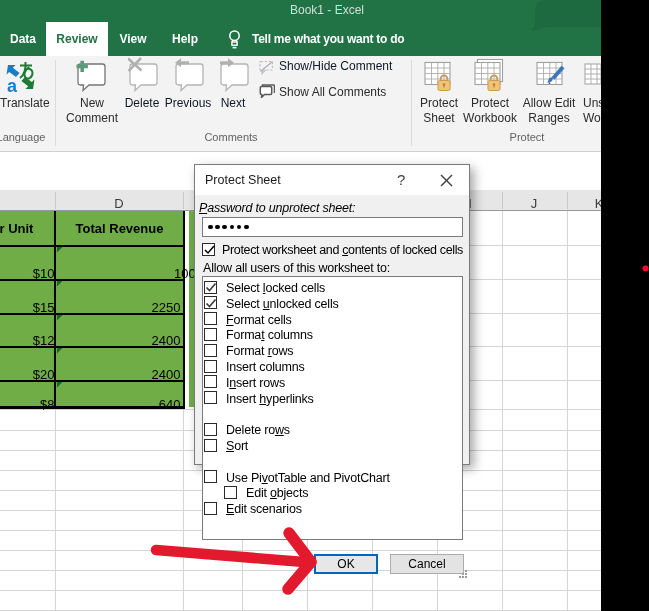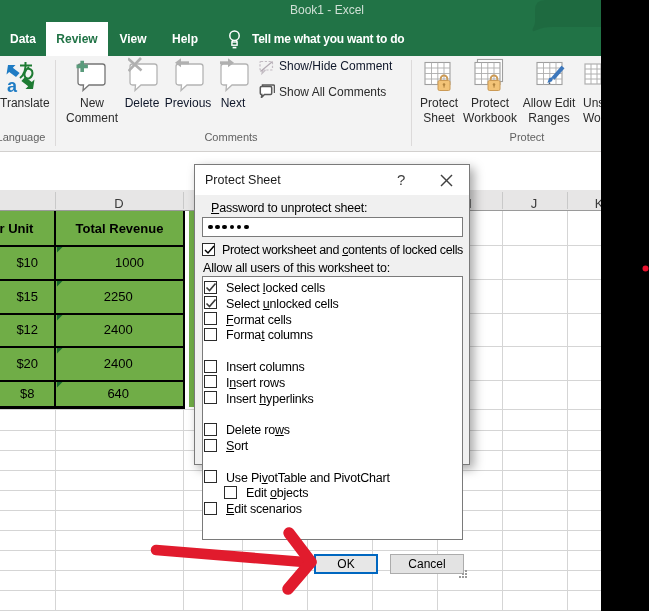--- a/index.html
+++ b/index.html
@@ -26,21 +26,21 @@
   #sheet { left:0; top:152px; width:601px; height:459px; background:#fff; }
   #colheads { left:0; top:190px; width:601px; height:21px; background:#e7e6e6; border-bottom:1px solid #9a9a9a; }
   .colhead { top:195.5px; font-size:13px; color:#3c3c3c; text-align:center; width:40px; }
   .chsep { top:193px; height:17px; width:1px; background:#c9c9c9; }
   .vline { width:1px; background:#d5d5d5; }
   .hline { height:1px; background:#d5d5d5; }
 
   
   .gcell { background:#70ad47; }
   .tb { background:#000; }
-  .cellnum { font-size:13px; color:#000; text-align:center; }
+  .cellnum { font-size:13px; color:#000; text-align:right;margin-top:11px; }
   .tri { width:6px; height:6px; background:#19692c; clip-path:polygon(0 0, 100% 0, 0 100%); }
 
   
   #dialog { left:194px; top:164px; width:276px; height:301px; background:#f0f0f0; border:1px solid #7a7a7a; box-shadow:4px 4px 10px rgba(0,0,0,0.35); }
   #dlg-title { left:0; top:0; width:274px; height:30px; background:#fff; }
   #dlg-title span { position:absolute; left:10px; top:8px; font-size:12.5px; color:#1a1a1a; }
   .dlg-label { font-size:12.5px; letter-spacing:-0.2px; color:#000; }
   #pwbox { left:7px; top:52px; width:261px; height:20px; background:#fff; border:1px solid #7a7a7a; }
   .cb { width:13px; height:13px; background:#fff; border:1.2px solid #2b2b2b; }
   #listbox { left:7px; top:111px; width:261px; height:264px; background:#fff; border:1px solid #7a7a7a; }
@@ -236,21 +236,21 @@
 
   <div class="abs" id="dialog">
     <div class="abs" id="dlg-title">
       <span>Protect Sheet</span>
     </div>
     <div class="abs" style="left:202px; top:6px; font-size:15px; color:#404040;">?</div>
     <svg class="abs" style="left:245px; top:9px;" width="13" height="13" viewBox="0 0 13 13">
       <line x1="1" y1="1" x2="12" y2="12" stroke="#404040" stroke-width="1.4"></line>
       <line x1="12" y1="1" x2="1" y2="12" stroke="#404040" stroke-width="1.4"></line>
     </svg>
-    <div class="abs dlg-label" style="left:16px; top:36px;"><u>P</u>assword to unprotect sheet:</div>
+    <div class="abs dlg-label" style="left:4px; top:36px;font-style:italic;"><u>P</u>assword to unprotect sheet:</div>
     <div class="abs" id="pwbox"></div>
     <div class="abs" style="left:13px; top:59.5px; width:42px; height:5px;">
       <div style="position:absolute; left:0.0px; top:0; width:4.6px; height:4.6px; border-radius:50%; background:#000;"></div>
       <div style="position:absolute; left:7.2px; top:0; width:4.6px; height:4.6px; border-radius:50%; background:#000;"></div>
       <div style="position:absolute; left:14.4px; top:0; width:4.6px; height:4.6px; border-radius:50%; background:#000;"></div>
       <div style="position:absolute; left:21.6px; top:0; width:4.6px; height:4.6px; border-radius:50%; background:#000;"></div>
       <div style="position:absolute; left:28.8px; top:0; width:4.6px; height:4.6px; border-radius:50%; background:#000;"></div>
       <div style="position:absolute; left:36.0px; top:0; width:4.6px; height:4.6px; border-radius:50%; background:#000;"></div>
     </div>
     <div class="abs cb" style="left:7px; top:78px;"></div>
@@ -275,20 +275,24 @@
         <div class="txt">Select <u>u</u>nlocked cells</div>
       </div>
       <div class="abs lrow" style="top:35.1px; width:250px;">
         <div class="cb"></div>
         <div class="txt"><u>F</u>ormat cells</div>
       </div>
       <div class="abs lrow" style="top:50.900000000000006px; width:250px;">
         <div class="cb"></div>
         <div class="txt">Forma<u>t</u> columns</div>
       </div>
+      <div class="abs lrow" style="top:66.7px; width:250px;">
+        <div class="cb"></div>
+        <div class="txt">Format <u>r</u>ows</div>
+      </div>
       <div class="abs lrow" style="top:82.5px; width:250px;">
         <div class="cb"></div>
         <div class="txt">Insert columns</div>
       </div>
       <div class="abs lrow" style="top:98.30000000000001px; width:250px;">
         <div class="cb"></div>
         <div class="txt">I<u>n</u>sert rows</div>
       </div>
       <div class="abs lrow" style="top:114.10000000000001px; width:250px;">
         <div class="cb"></div>

